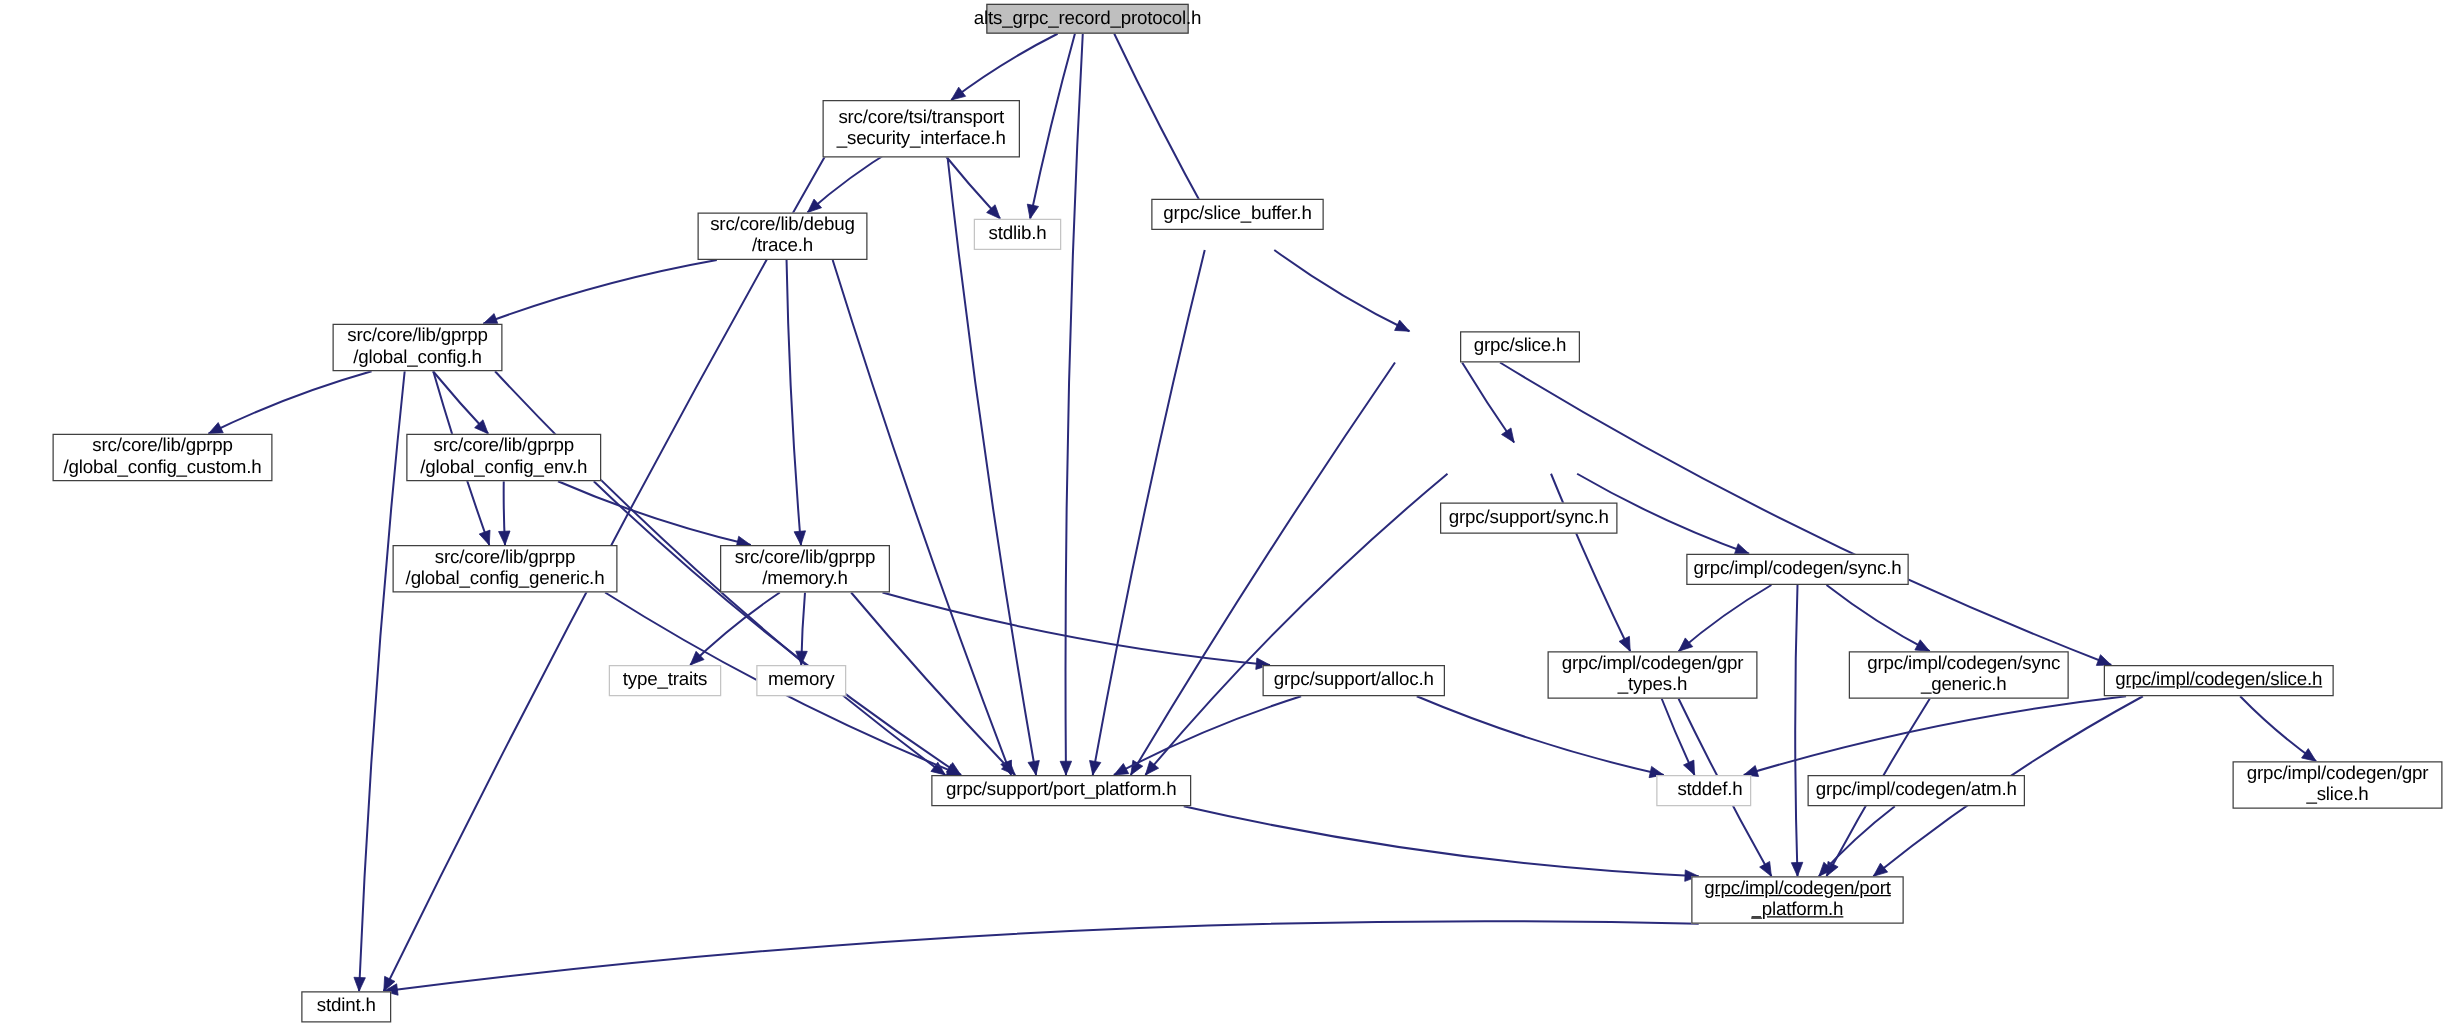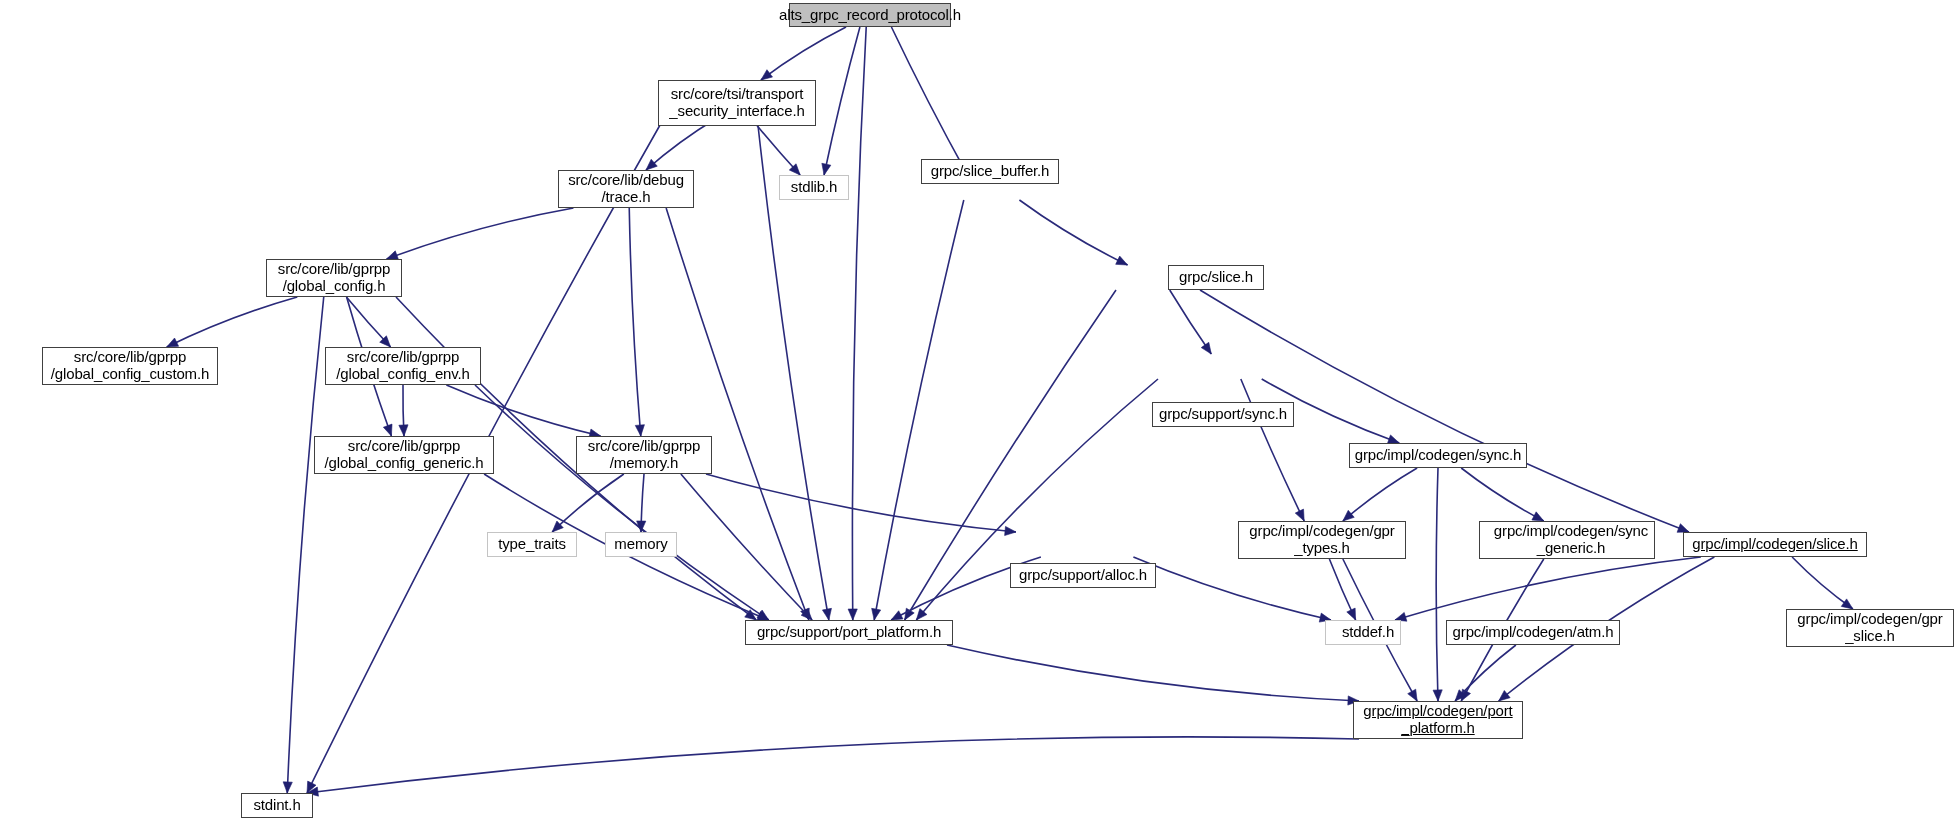--- a/index.html
+++ b/index.html
@@ -172,21 +172,21 @@
       <div class="node" style="left: 325px; top: 347px; width: 156px; height: 38px;">src/core/lib/gprpp
 /global_config_env.h</div>
       <div class="node" style="left: 1152px; top: 354px; width: 142px; height: 25px; margin-top: 48px;">grpc/support/sync.h</div>
       <div class="node" style="left: 314px; top: 436px; width: 180px; height: 38px;">src/core/lib/gprpp
 /global_config_generic.h</div>
       <div class="node" style="left: 576px; top: 436px; width: 136px; height: 38px;">src/core/lib/gprpp
 /memory.h</div>
       <div class="node" style="left: 1349px; top: 443px; width: 178px; height: 25px;">grpc/impl/codegen/sync.h</div>
       <div class="node system" style="left: 487px; top: 532px; width: 90px; height: 25px;">type_traits</div>
       <div class="node system" style="left: 605px; top: 532px; width: 72px; height: 25px;">memory</div>
-      <div class="node" style="left: 1010px; top: 532px; width: 146px; height: 25px; margin-top: 31px;">grpc/support/alloc.h</div>
+      <div class="node" style="left: 1010px; top: 532px; width: 146px; height: 25px;">grpc/support/alloc.h</div>
       <div class="node" style="left: 1238px; top: 521px; width: 168px; height: 38px;">grpc/impl/codegen/gpr
 _types.h</div>
       <div class="node" style="left: 1479px; top: 521px; width: 176px; height: 38px; padding-left: 12px;">grpc/impl/codegen/sync
 _generic.h</div>
       <div class="node" style="left: 1683px; top: 532px; width: 184px; height: 25px; text-decoration: underline;">grpc/impl/codegen/slice.h</div>
       <div class="node system" style="left: 1325px; top: 620px; width: 76px; height: 25px; padding-left: 14px;">stddef.h</div>
       <div class="node" style="left: 1446px; top: 620px; width: 174px; height: 25px;">grpc/impl/codegen/atm.h</div>
       <div class="node" style="left: 1786px; top: 609px; width: 168px; height: 38px;">grpc/impl/codegen/gpr
 _slice.h</div>
       <div class="node" style="left: 745px; top: 620px; width: 208px; height: 25px;">grpc/support/port_platform.h</div>

